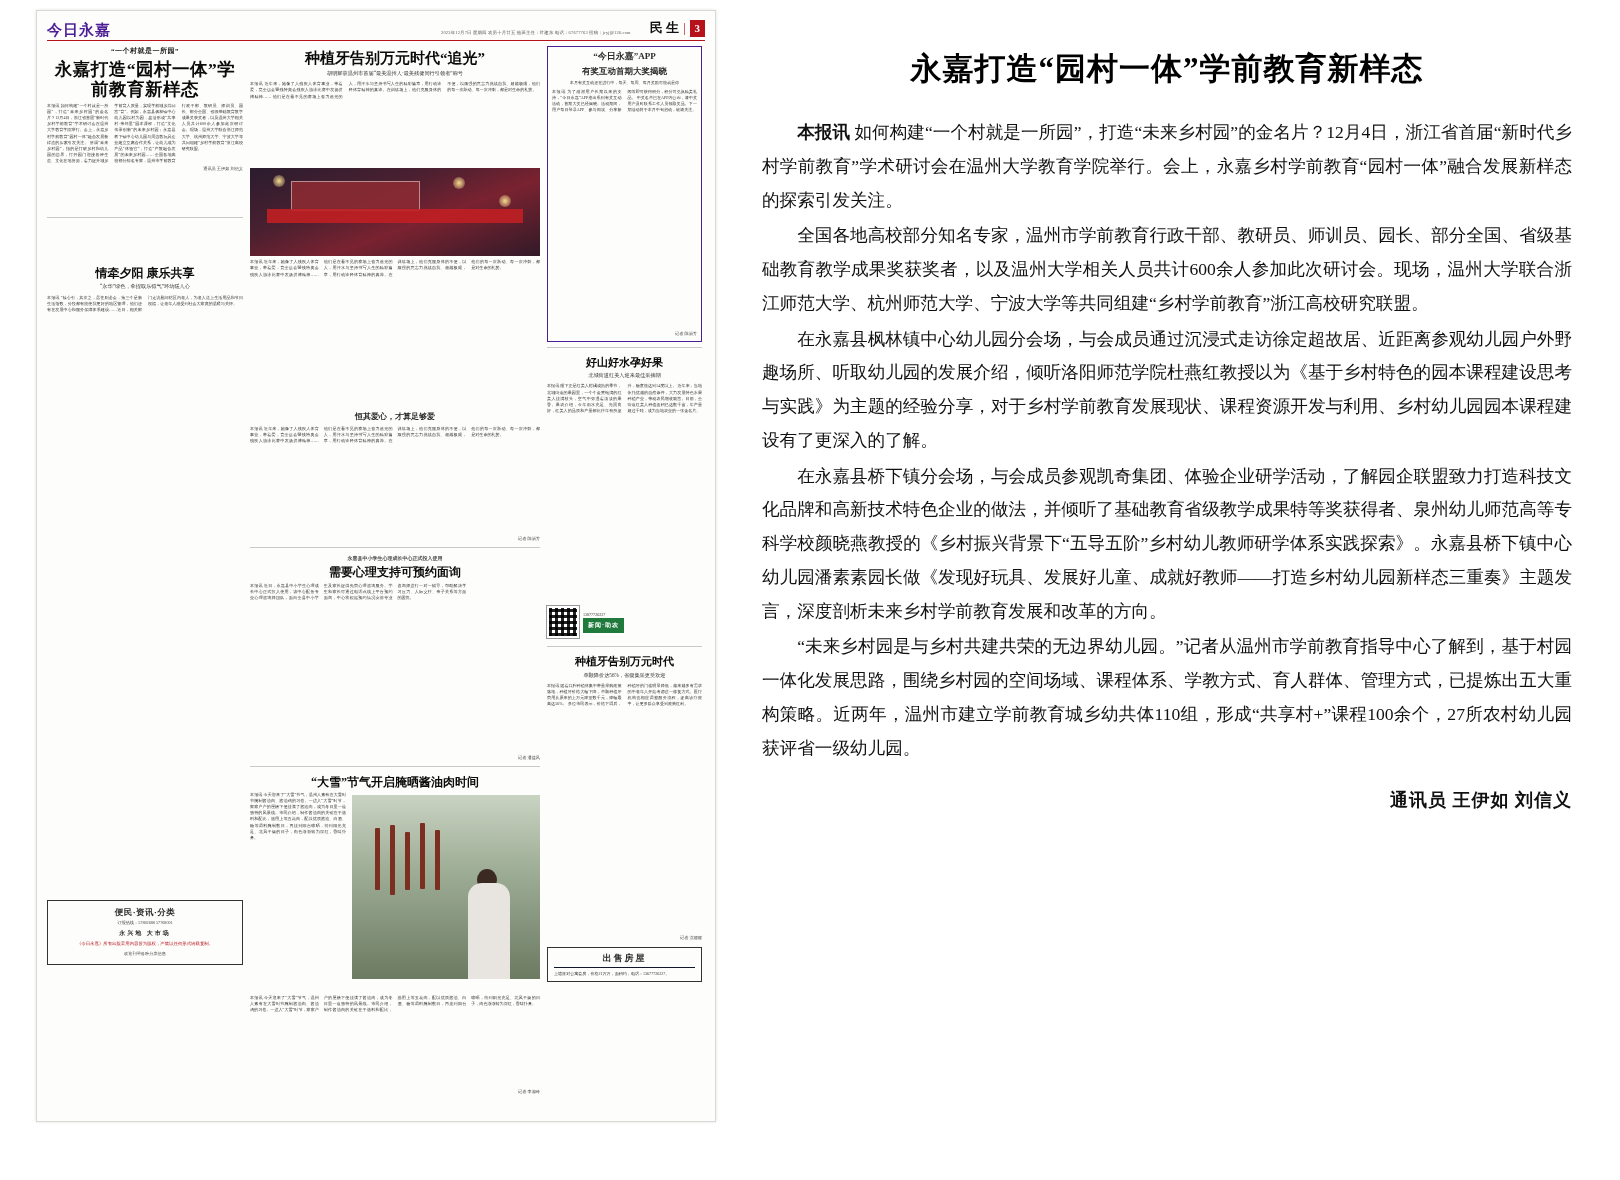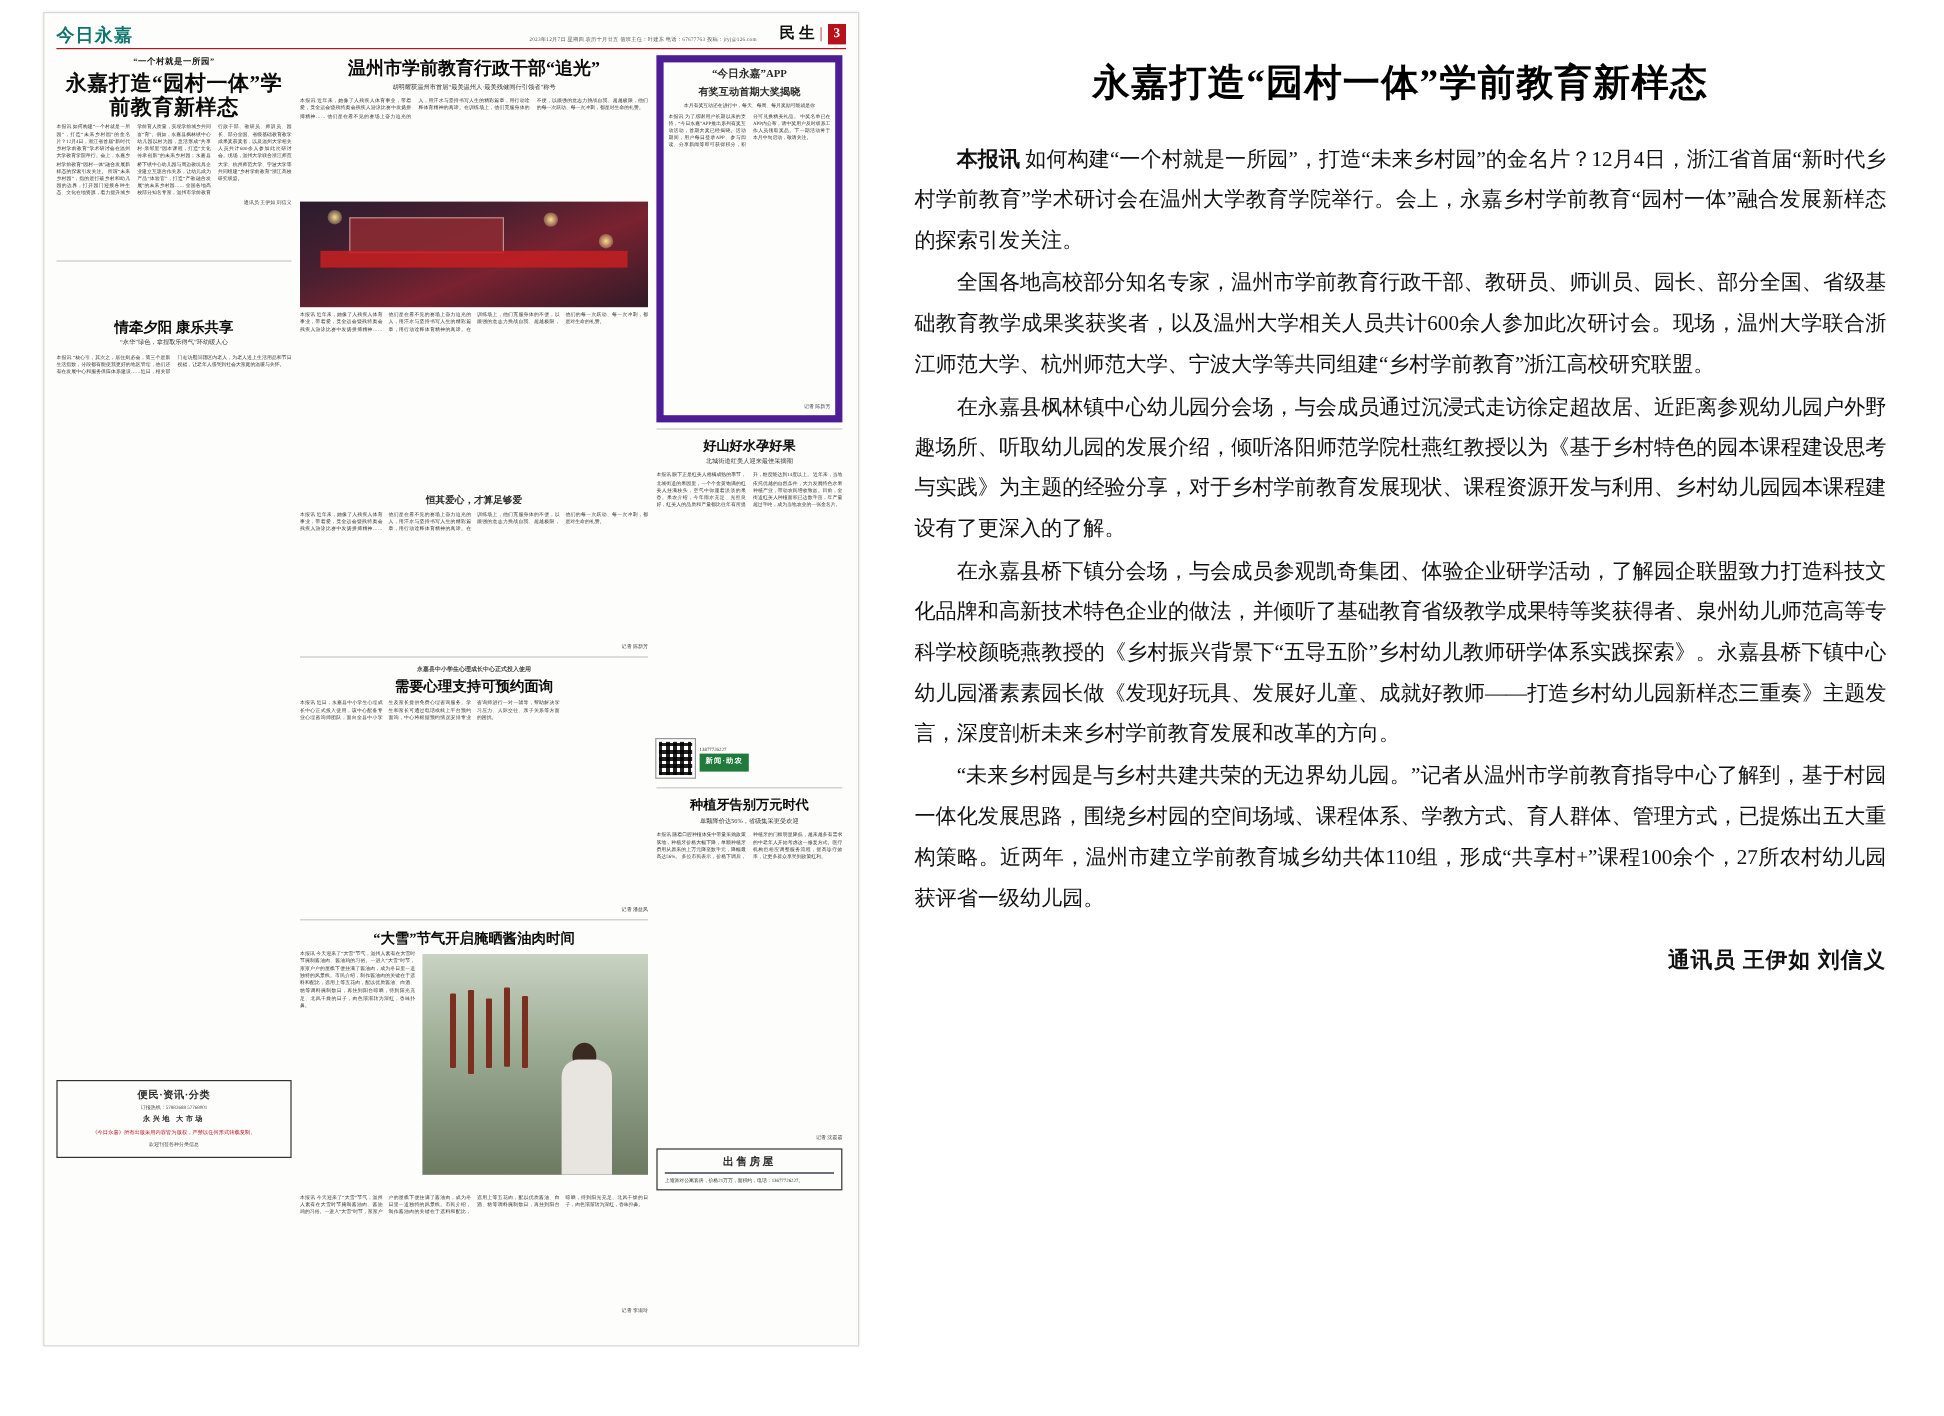--- a/index.html
+++ b/index.html
@@ -40,21 +40,21 @@
   }
   .np-masthead {
     display: flex;
     align-items: flex-end;
     justify-content: space-between;
     border-bottom: 1.4px solid #b5121b;
     padding-bottom: 2px;
     margin-bottom: 2px;
   }
   .np-logo {
-    color: #0f766e;
+    color: #4c1d95;
     font-family: "Liberation Serif", serif;
     font-weight: bold;
     font-size: 15px;
     letter-spacing: 1px;
     line-height: 1;
     white-space: nowrap;
   }
   .np-meta {
     flex: 1;
     text-align: right;
@@ -304,21 +304,21 @@
   .qr {
     width: 28px; height: 28px;
     background:
       repeating-linear-gradient(90deg,#222 0 3px,#fff 3px 6px),
       repeating-linear-gradient(0deg,#222 0 3px,#fff 3px 6px);
     background-blend-mode: multiply;
     border: 2px solid #fff;
     outline: 1px solid #999;
   }
   .sidebox {
-    border: 6px solid #4c1d95;
+    border: 1px solid #4c1d95;
     padding: 4px;
     font-family: Liberation Serif, serif;
   }
   .app-title {
     font-size: 9px;
     font-weight: bold;
     text-align: center;
     line-height: 1.3;
     margin-bottom: 3px;
   }
@@ -402,21 +402,21 @@
           <div class="ad-line">订报热线：57882688 57768001</div>
           <div class="ad-sub">永兴地  大市场</div>
           <div class="ad-red">《今日永嘉》所有出版采用内容皆为版权，严禁以任何形式转载复制。</div>
           <div class="ad-line">欢迎刊登各种分类信息</div>
         </div>
       </div>
 
       <div class="np-col col-b">
 
         <div>
-          <div class="headline-2">温州市学前教育行政干部“追光”</div>
+          <div class="headline-2">种植牙告别万元时代“追光”</div>
           <div class="subhead">胡明耀获温州市首届“最美温州人·最美残健同行引领者”称号</div>
 
           <div class="micro cols3" style="height:84px;overflow:hidden">本报讯 近年来，她像了人残疾人体育事业，带着爱，竟全运会暨残特奥会残疾人游泳比赛中发扬拼搏精神…… 他们是在看不见的赛场上奋力追光的人，用汗水与坚持书写人生的精彩篇章，用行动诠释体育精神的真谛。在训练场上，他们克服身体的不便，以顽强的意志力挑战自我、超越极限，他们的每一次跃动、每一次冲刺，都是对生命的礼赞。</div>
 
           <div class="photo">
             <div class="screen"></div>
             <div class="stage-band"></div>
             <div class="spot" style="left:8%;top:8%"></div>
             <div class="spot" style="left:70%;top:10%"></div>
             <div class="spot" style="left:86%;top:30%"></div>

